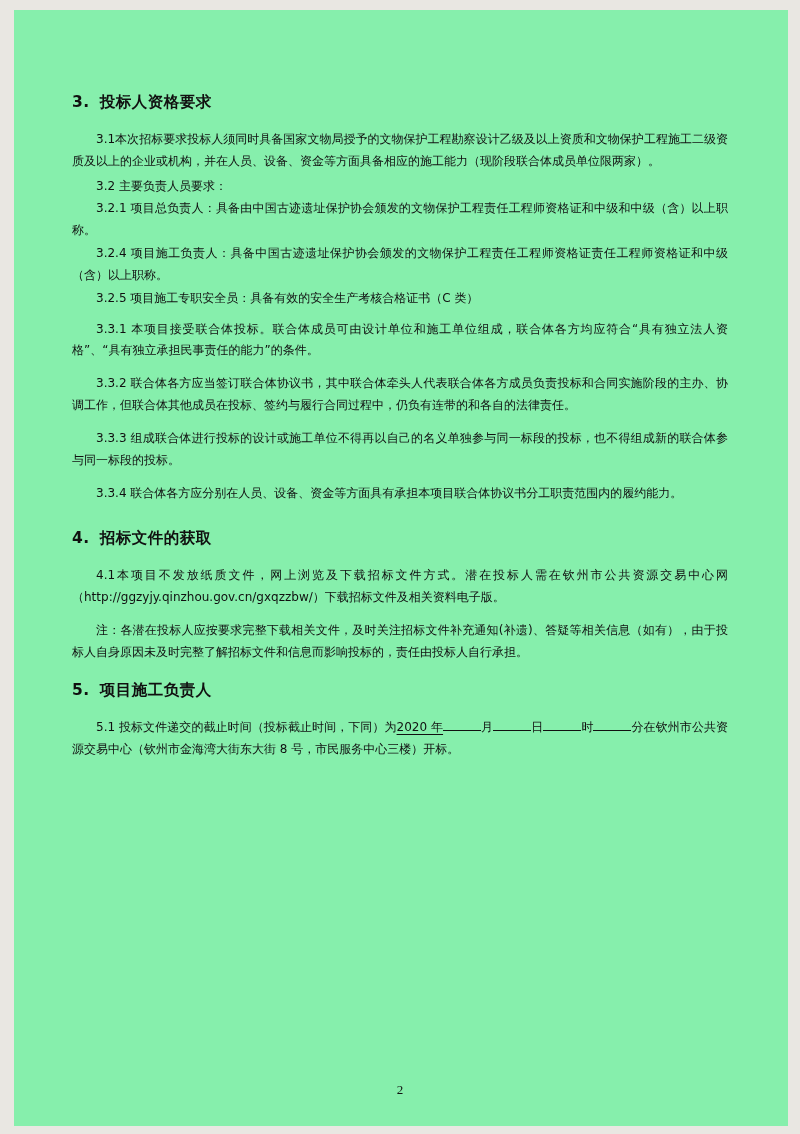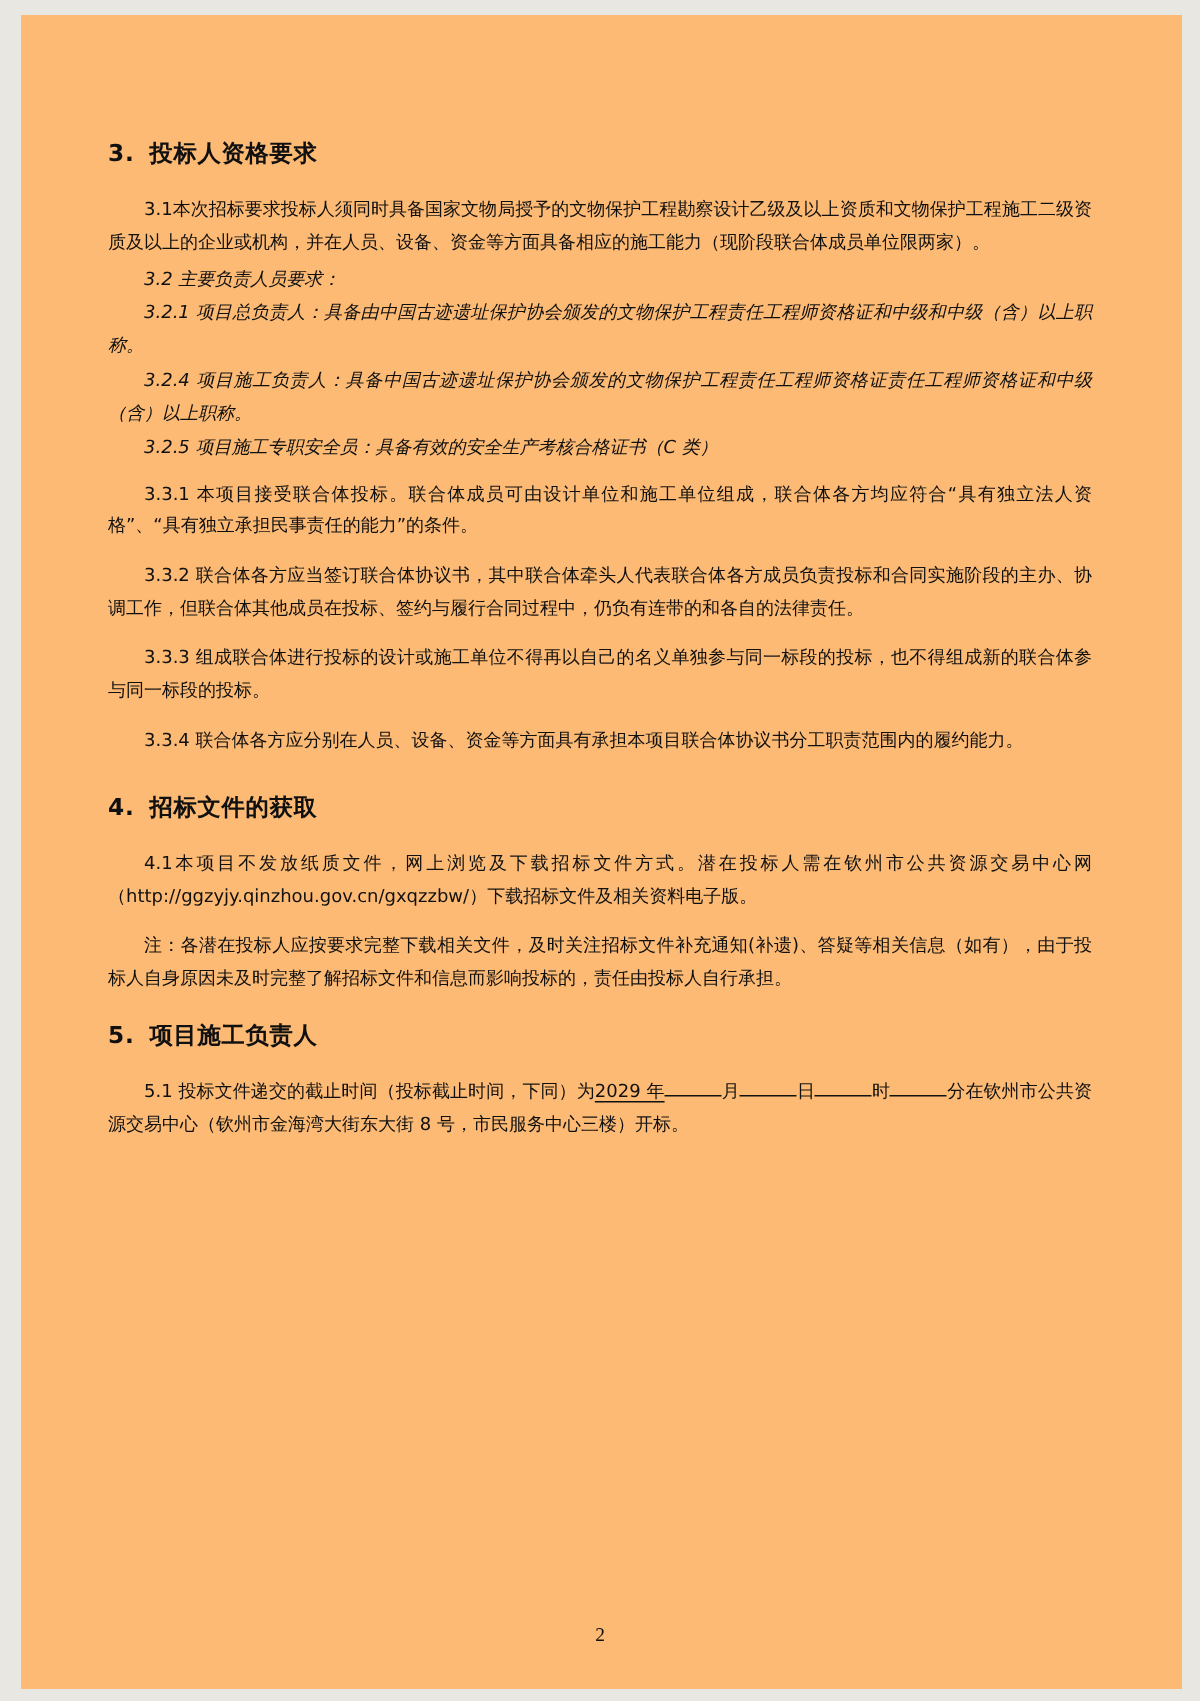--- a/index.html
+++ b/index.html
@@ -4,21 +4,21 @@
 <style>
   html, body {
     margin: 0;
     padding: 0;
     background: #ffffff;
   }
   .page {
     position: relative;
     width: 800px;
     height: 1134px;
-    background: #fdba74;
+    background: #86efac;
     font-family: "DejaVu Sans", "Liberation Sans", sans-serif;
     color: #101010;
     overflow: hidden;
   }
   .content {
     position: absolute;
     left: 72px;
     top: 92px;
     width: 656px;
   }
@@ -35,21 +35,20 @@
   .para {
     font-size: 12px;
     line-height: 1.82;
     margin: 0 0 3px 0;
     text-align: justify;
     text-justify: inter-ideograph;
     text-indent: 2em;
   }
   .para.tight {
     margin-bottom: 1px;
-    font-style: italic;
   }
   .u {
     text-decoration: underline;
     text-underline-offset: 3px;
   }
   .blank {
     display: inline-block;
     min-width: 38px;
     border-bottom: 1px solid #111;
     height: 1em;
@@ -138,19 +137,19 @@
       <span>注：各潜在投标人应按要求完整下载相关文件，及时关注招标文件补充通知(补遗)、答疑等相关信息（如有），由于投标人自身原因未及时完整了解招标文件和信息而影响投标的，责任由投标人自行承担。</span>
     </p>
 
     <div class="spacer-md"></div>
 
     <h2 class="section">
       <span class="num">5.</span><span>项目施工负责人</span>
     </h2>
 
     <p class="para">
-      <span>5.1 投标文件递交的截止时间（投标截止时间，下同）为</span><span class="u">2029 年</span><span class="blank"></span><span>月</span><span class="blank"></span><span>日</span><span class="blank"></span><span>时</span><span class="blank"></span><span>分在钦州市公共资源交易中心（钦州市金海湾大街东大街 8 号，市民服务中心三楼）开标。</span>
+      <span>5.1 投标文件递交的截止时间（投标截止时间，下同）为</span><span class="u">2020 年</span><span class="blank"></span><span>月</span><span class="blank"></span><span>日</span><span class="blank"></span><span>时</span><span class="blank"></span><span>分在钦州市公共资源交易中心（钦州市金海湾大街东大街 8 号，市民服务中心三楼）开标。</span>
     </p>
 
   </div>
 
   <div class="pagenum">2</div>
 </div>
 
 </body></html>

